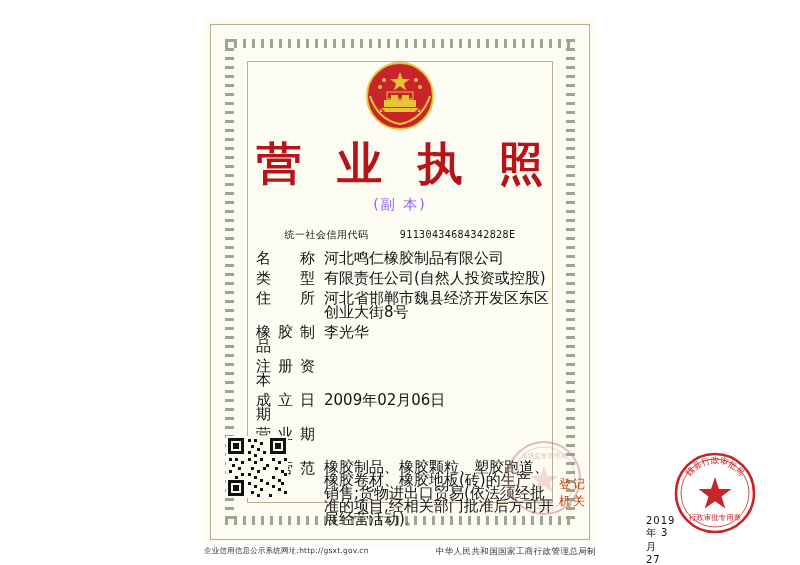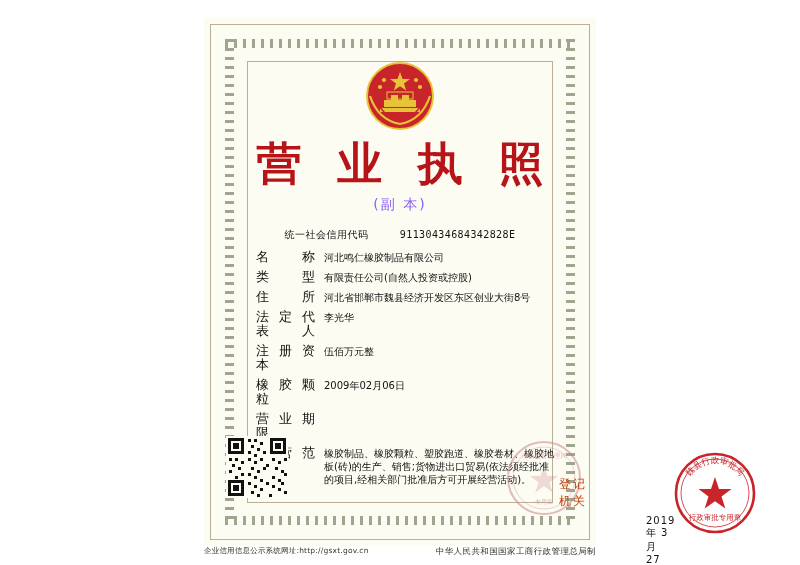--- a/index.html
+++ b/index.html
@@ -131,33 +131,32 @@
     width: 300px;
   }
   .field-row {
     display: flex;
     align-items: flex-start;
     margin-bottom: 6px;
   }
   .field-label {
     width: 68px;
     flex: 0 0 68px;
-    font-size: 13px;
+    font-size: 15px;
     color: #111;
     letter-spacing: 3px;
     text-align: justify;
     text-align-last: justify;
     padding-right: 6px;
     box-sizing: border-box;
     line-height: 14px;
-    font-family: Liberation Mono, monospace;
   }
   .field-value {
     flex: 1;
-    font-size: 10px;
+    font-size: 15px;
     color: #111;
     line-height: 14px;
     word-break: break-all;
   }
   .field-value.multi { line-height: 13px; }
 
   
   .qr {
     position: absolute;
     left: 22px;
@@ -264,29 +263,28 @@
       </div>
       <div class="field-row">
         <div class="field-label">类型</div>
         <div class="field-value">有限责任公司(自然人投资或控股)</div>
       </div>
       <div class="field-row">
         <div class="field-label">住所</div>
         <div class="field-value">河北省邯郸市魏县经济开发区东区创业大街8号</div>
       </div>
       <div class="field-row">
-        <div class="field-label">法定代表人</div>
+        <div class="field-label">橡胶制品</div>
         <div class="field-value">李光华</div>
       </div>
       <div class="field-row">
         <div class="field-label">注册资本</div>
-        <div class="field-value">伍佰万元整</div>
-      </div>
-      <div class="field-row">
-        <div class="field-label">橡胶颗粒</div>
+      </div>
+      <div class="field-row">
+        <div class="field-label">成立日期</div>
         <div class="field-value">2009年02月06日</div>
       </div>
       <div class="field-row">
         <div class="field-label">营业期限</div>
         <div class="field-value"></div>
       </div>
       <div class="field-row">
         <div class="field-label">经营范围</div>
         <div class="field-value multi">橡胶制品、橡胶颗粒、塑胶跑道、橡胶卷材、橡胶地板(砖)的生产、销售;货物进出口贸易(依法须经批准的项目,经相关部门批准后方可开展经营活动)。</div>
       </div>

